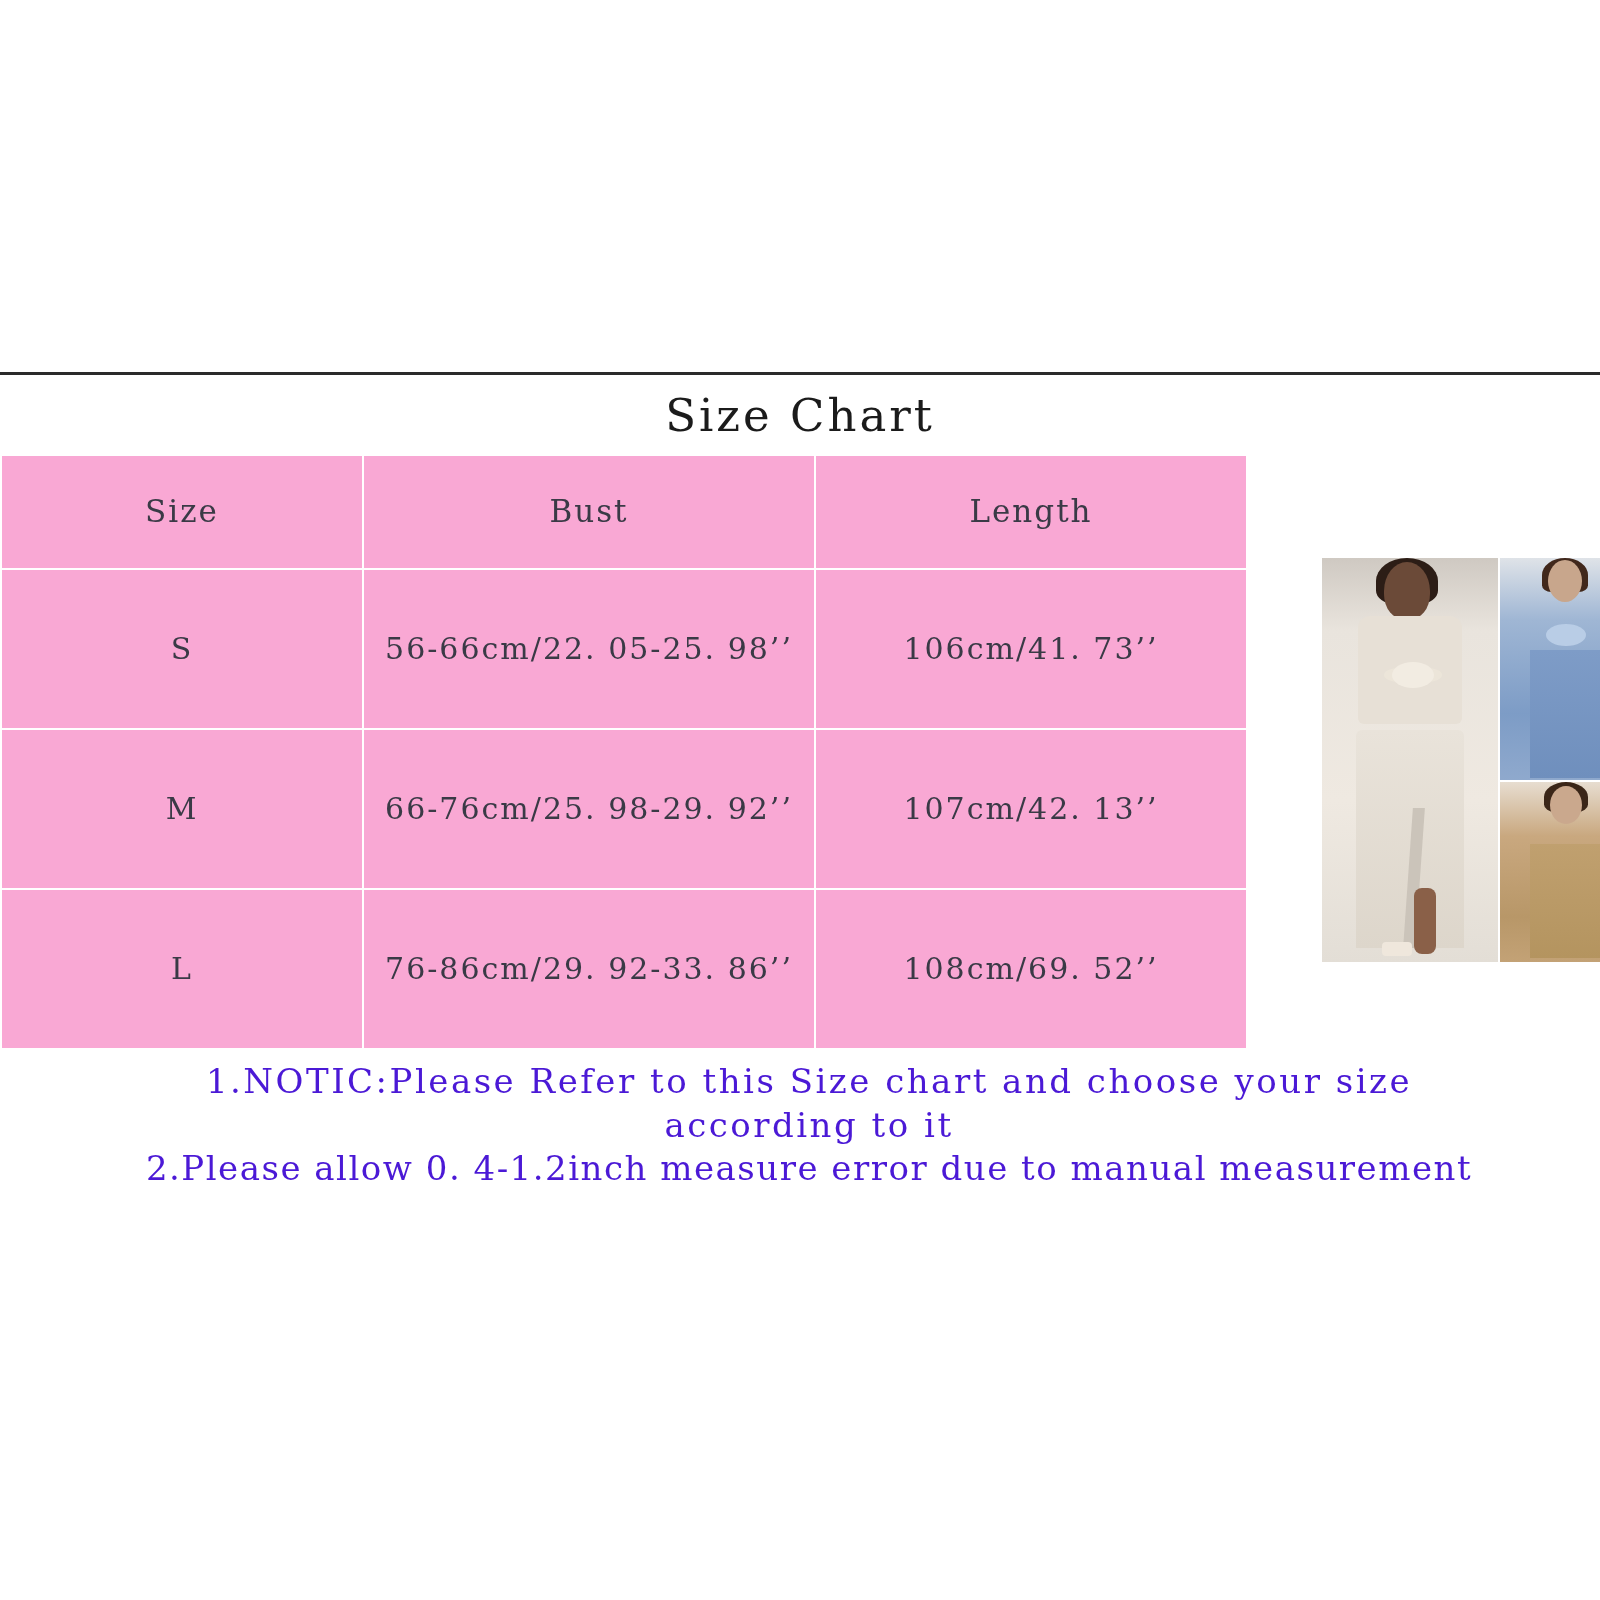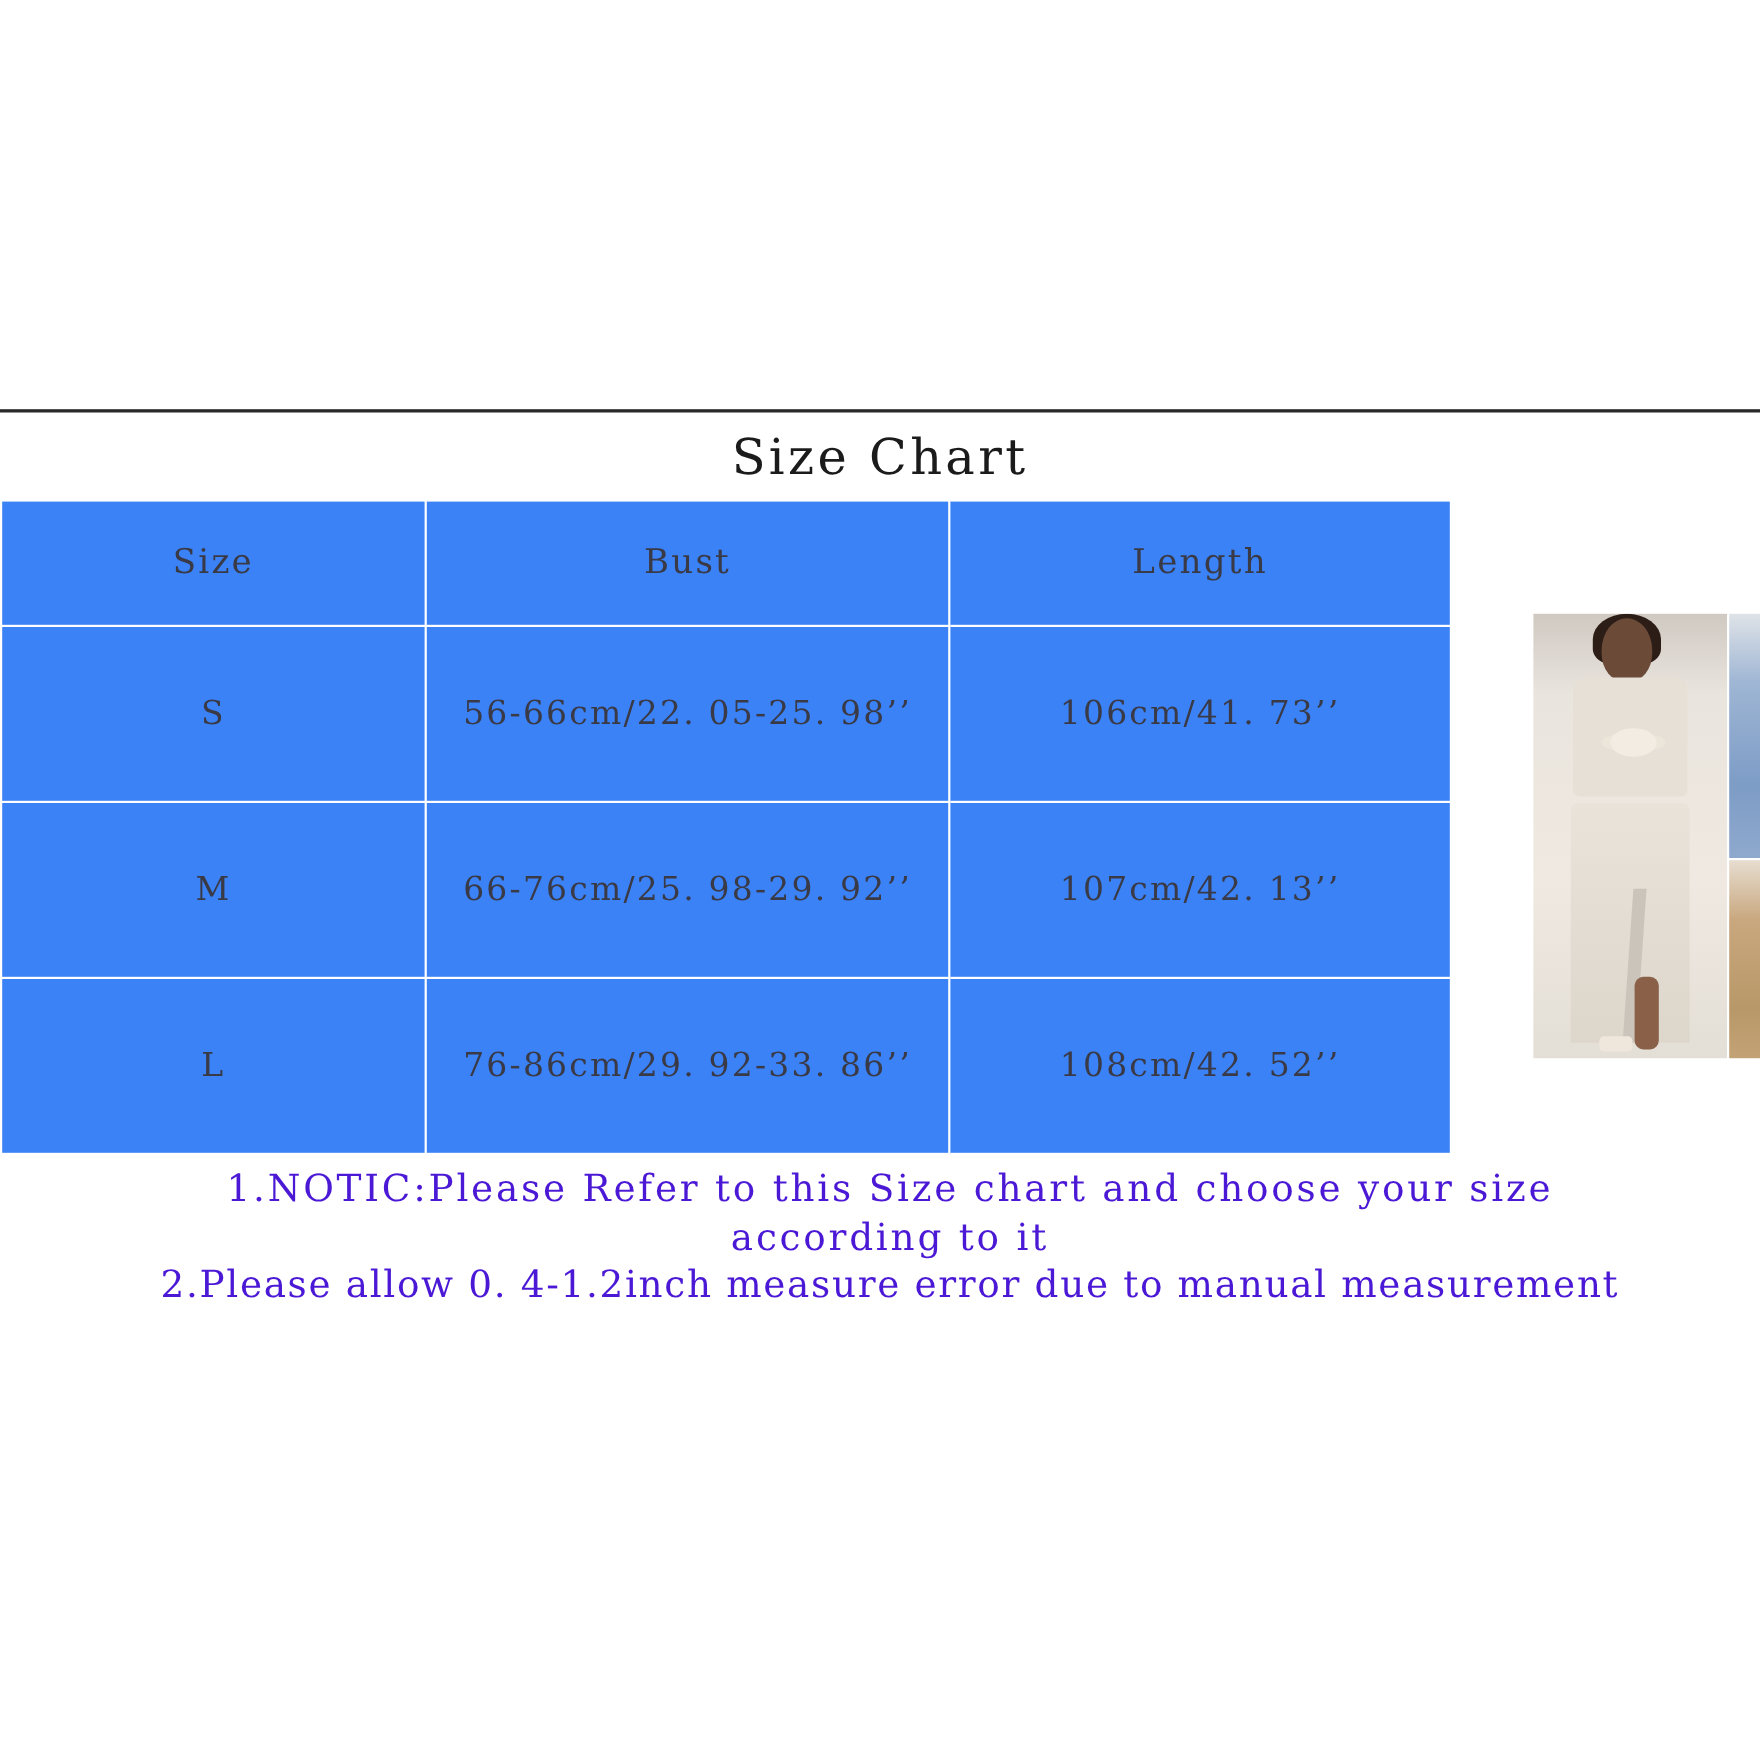--- a/index.html
+++ b/index.html
@@ -34,28 +34,28 @@
     padding: 14px 0 12px 0;
     font-family: "DejaVu Serif", serif;
   }
   table.size-table {
     border-collapse: collapse;
     width: 1600px;
     table-layout: fixed;
   }
   table.size-table td {
     border: 2px solid #ffffff;
-    background: #3b82f6;
+    background: #f9a8d4;
     color: #3a3a46;
     text-align: center;
     vertical-align: middle;
     font-size: 30px;
     letter-spacing: 2px;
     line-height: 1.35;
-    padding: 10px 16px;
+    padding: 10px 4px;
     font-family: "DejaVu Serif", serif;
   }
   table.size-table td.hdr {
     font-size: 31px;
     height: 92px;
   }
   table.size-table td.body-cell {
     height: 138px;
   }
   table.size-table td.col-size { width: 352px; }
@@ -216,21 +216,21 @@
         <td class="body-cell col-length">106cm/41. 73’’</td>
       </tr>
       <tr>
         <td class="body-cell col-size">M</td>
         <td class="body-cell col-bust">66-76cm/25. 98-29. 92’’</td>
         <td class="body-cell col-length">107cm/42. 13’’</td>
       </tr>
       <tr>
         <td class="body-cell col-size">L</td>
         <td class="body-cell col-bust">76-86cm/29. 92-33. 86’’</td>
-        <td class="body-cell col-length">108cm/42. 52’’</td>
+        <td class="body-cell col-length">108cm/69. 52’’</td>
       </tr>
     </tbody>
       </table>
 
     <div class="notes">
       <div class="note-line">1.NOTIC:Please Refer to this Size chart and choose your size</div>
       <div class="note-line">according to it</div>
       <div class="note-line wide">2.Please allow 0. 4-1.2inch measure error due to manual measurement</div>
     </div>
 

